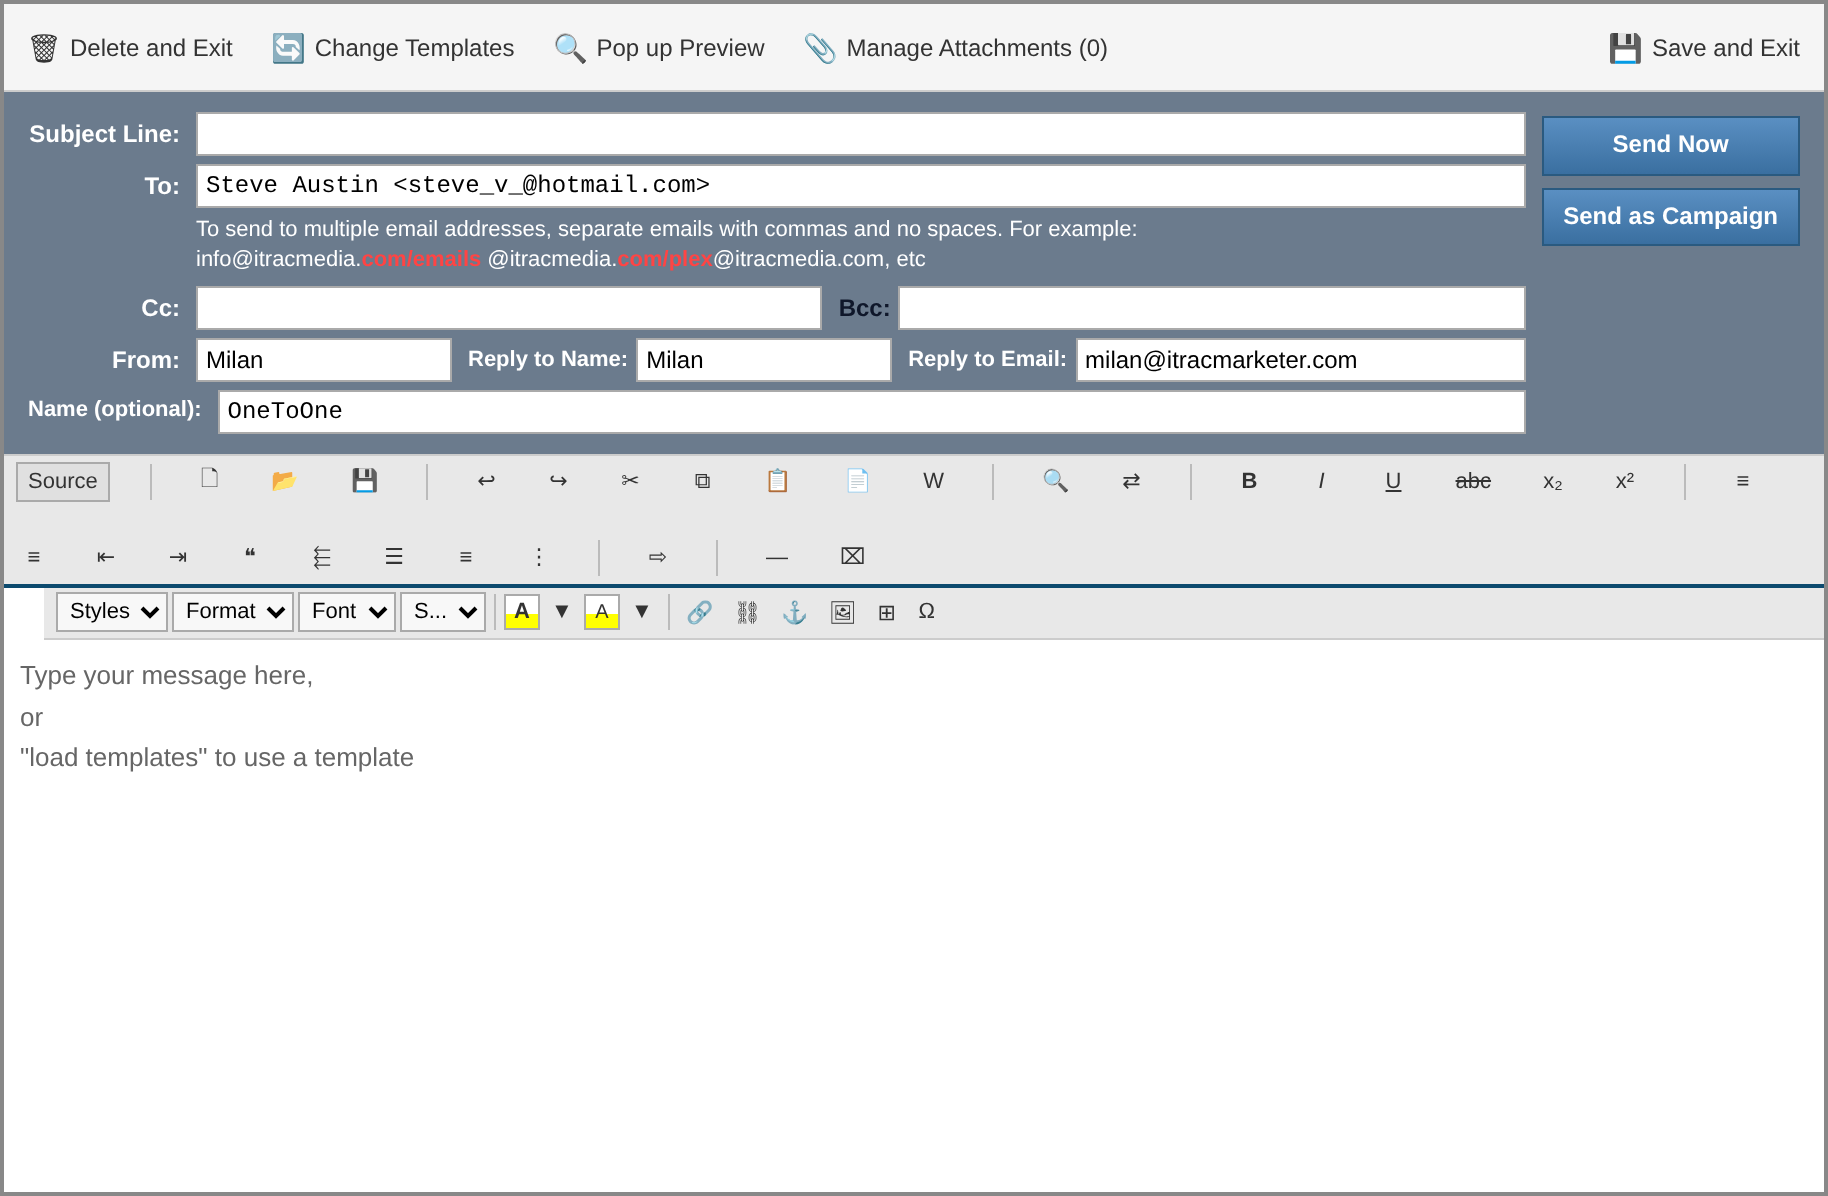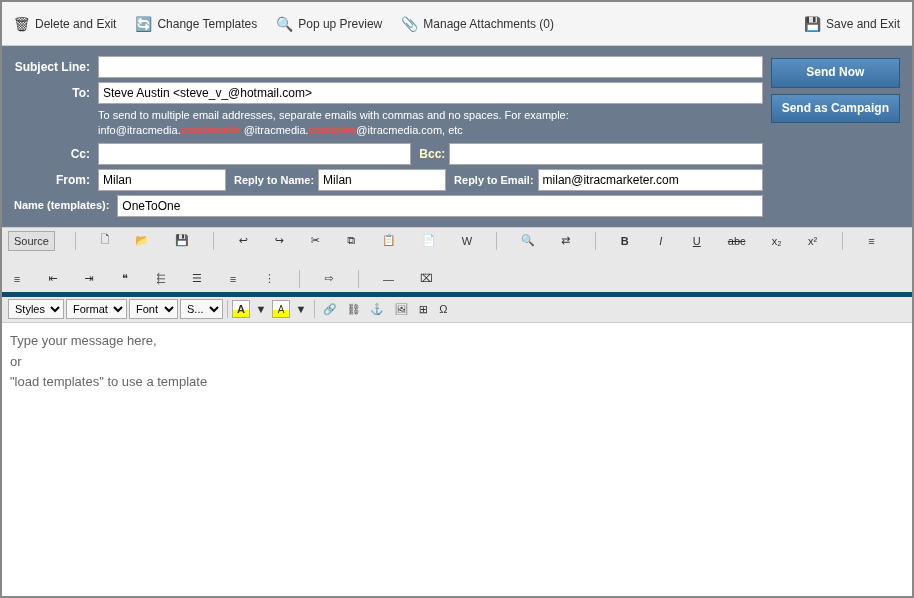--- a/index.html
+++ b/index.html
@@ -99,20 +99,21 @@
       background: #fff;
       border: 1px solid #aaa;
       padding: 2px 4px;
       font-size: 12px;
       height: 22px;
       outline: none;
     }
 
     .input-full {
       flex: 1;
+      font-family: Liberation Mono, monospace;
     }
 
     .input-medium {
       width: 128px;
     }
 
     .hint-text {
       font-size: 11px;
       color: #fff;
       margin-left: 84px;
@@ -144,37 +145,38 @@
     .editor-container {
       flex: 1;
       background: #fff;
       border-top: 1px solid #ccc;
       display: flex;
       flex-direction: column;
     }
 
     .editor-toolbar-1 {
       background: #e8e8e8;
-      border-bottom: 5px solid #0c4a6e;
+      border-bottom: 2px solid #0c4a6e;
       padding: 3px 6px;
       display: flex;
       align-items: center;
       gap: 18px;
       min-height: 28px;
       flex-wrap: wrap;
     }
 
     .editor-toolbar-2 {
       background: #e8e8e8;
       border-bottom: 1px solid #ccc;
       padding: 2px 6px;
       display: flex;
       align-items: center;
       gap: 2px;
       min-height: 26px;
+      margin-left: 20px;
     }
 
     .tb-btn {
       background: none;
       border: 1px solid transparent;
       padding: 1px 3px;
       cursor: pointer;
       font-size: 11px;
       min-width: 18px;
       height: 20px;
@@ -243,21 +245,21 @@
     .source-btn {
       font-size: 11px;
       background: #e0e0e0;
       border: 1px solid #aaa;
       padding: 1px 5px;
       cursor: pointer;
       height: 20px;
     }
 
     .bcc-label {
-      color: #fef9c3;
+      color: #0f172a;
       font-weight: bold;
       font-size: 12px;
       white-space: nowrap;
     }
 
     .reply-label {
       color: #fff;
       font-weight: bold;
       font-size: 11px;
       white-space: nowrap;
@@ -320,21 +322,21 @@
       <div class="form-row">
         <span class="form-label">From:</span>
         <input class="form-input input-medium" type="text" value="Milan" style="">
         <span class="reply-label" style="margin-left:4px;">Reply to Name:</span>
         <input class="form-input input-medium" type="text" value="Milan" style="">
         <span class="reply-label" style="margin-left:4px;">Reply to Email:</span>
         <input class="form-input" style="flex: 1 1 0%;" type="text" value="milan@itracmarketer.com">
       </div>
 
       <div class="form-row">
-        <span class="form-label-small" style="white-space:pre-wrap;">Name (templates):</span>
+        <span class="form-label-small" style="white-space:pre-wrap;">Name (optional):</span>
         <input class="form-input input-full" type="text" value="OneToOne" style="">
       </div>
     </div>
 
     <div class="buttons-col">
       <button class="btn-send">Send Now</button>
       <button class="btn-send">
         <span>Send as Campaign</span>
       </button>
     </div>

